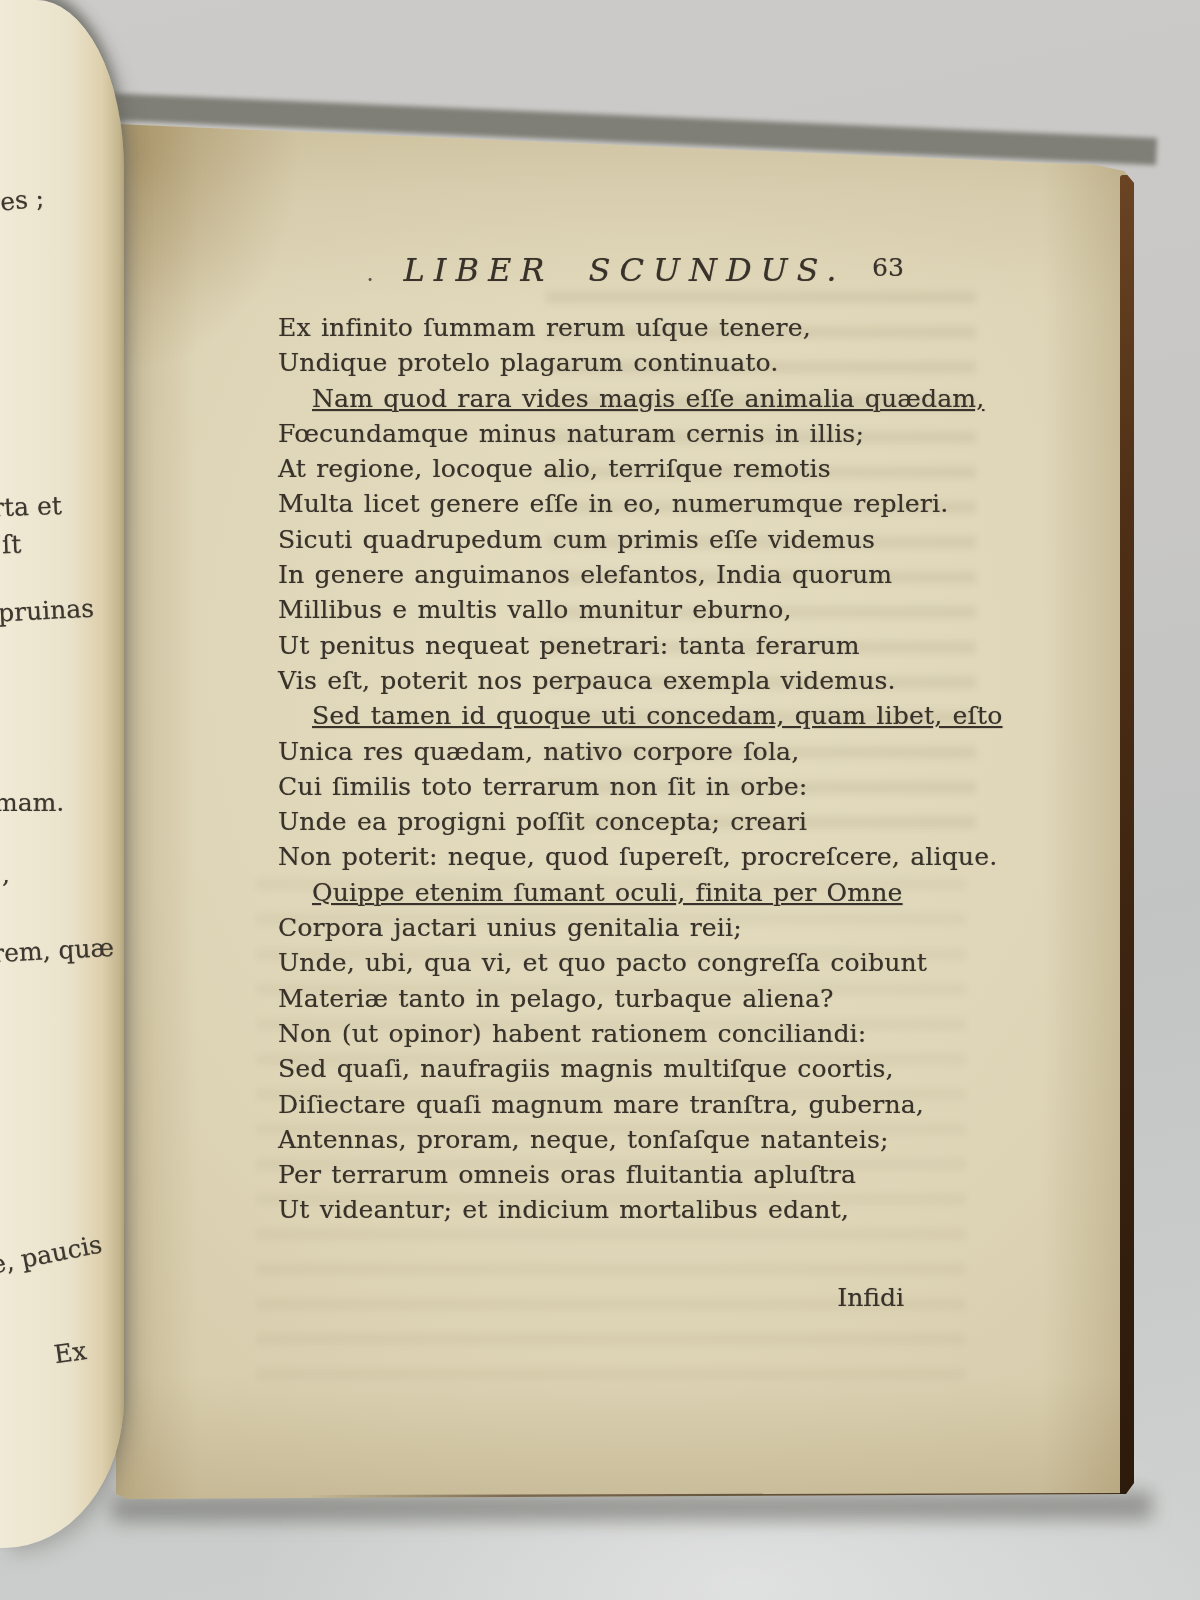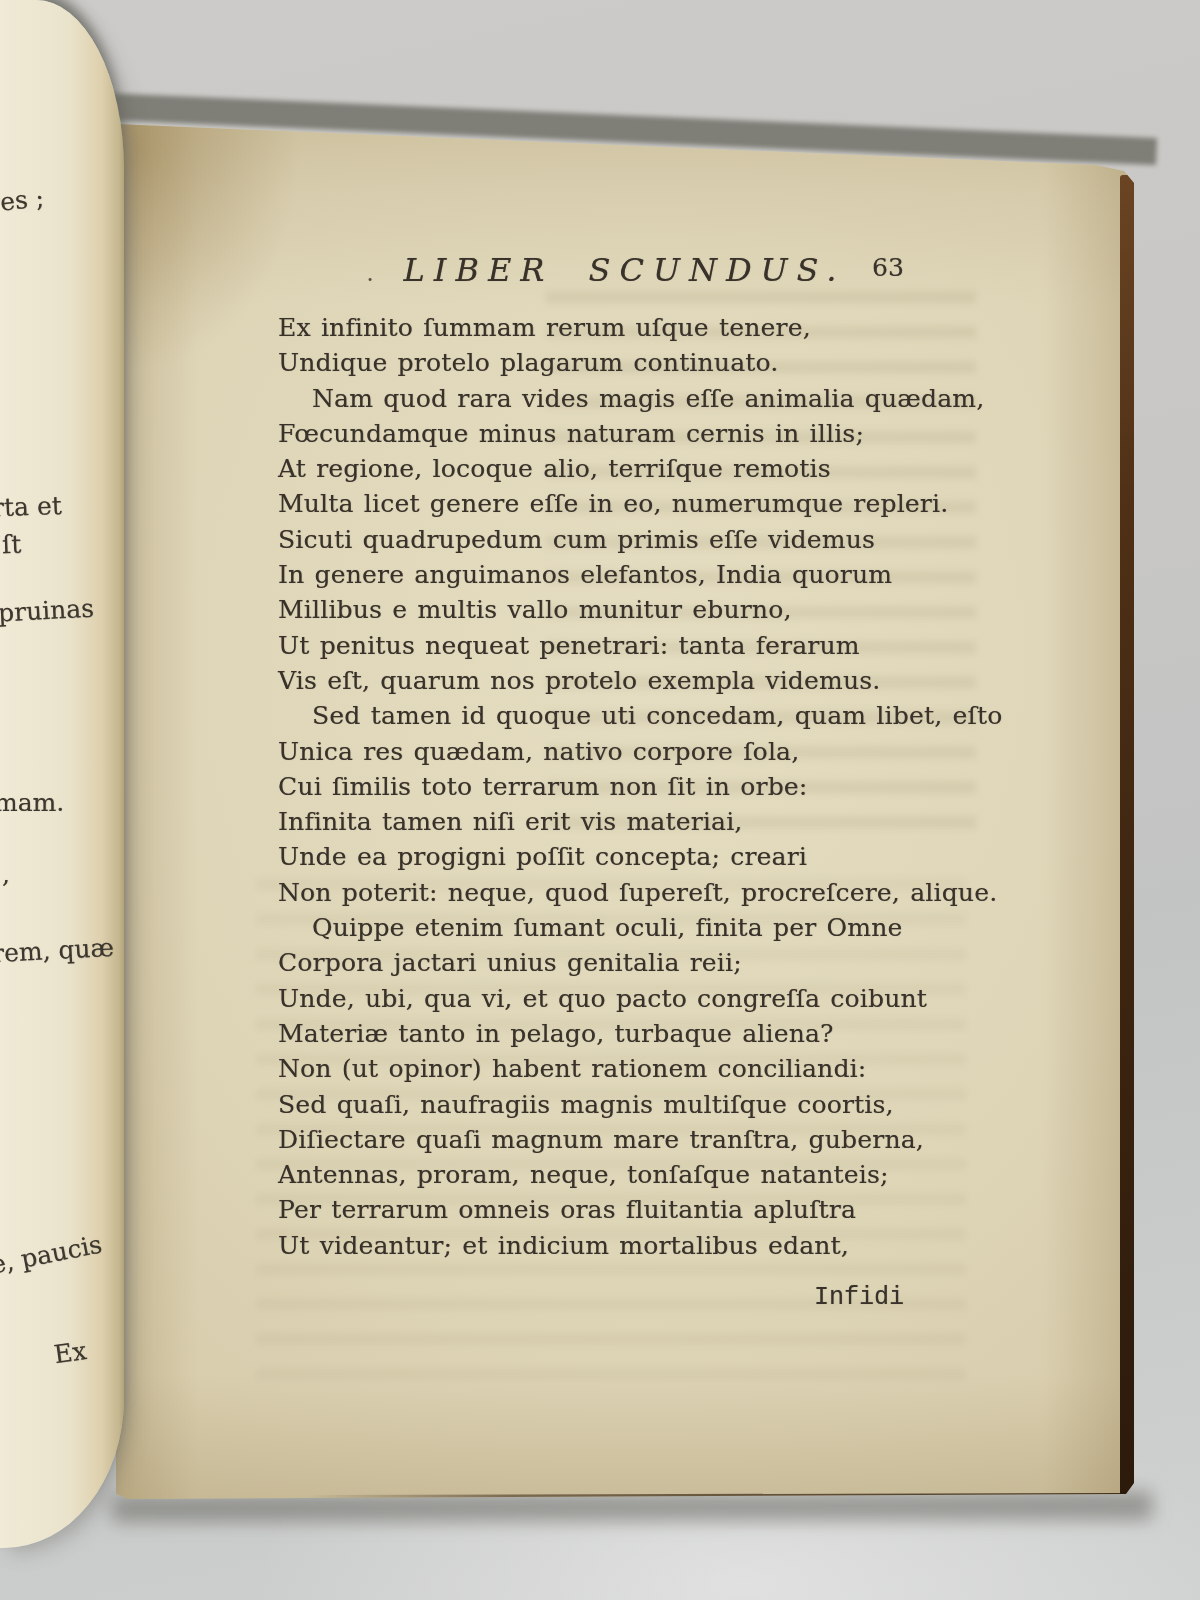--- a/index.html
+++ b/index.html
@@ -64,24 +64,24 @@
     position:absolute;top:158px;left:756px;font-size:25px;color:#38322a;
     text-shadow:0.3px 0.3px 0.7px rgba(56,48,36,0.5);
   }
 
   .poem{position:absolute;top:215px;left:162px;width:840px;color:#38322a;}
   .poem .line{
     height:35.3px;line-height:35.3px;font-size:25px;white-space:nowrap;
     letter-spacing:0.2px;word-spacing:2px;
     text-shadow:0.3px 0.3px 0.7px rgba(56,48,36,0.5);
   }
-  .poem .line.indent{padding-left:34px;}
+  .poem .line.indent{padding-left:34px;text-decoration:underline;}
   .catchword{
     position:absolute;top:1188px;left:162px;width:626px;text-align:right;
-    font-size:25px;color:#38322a;text-shadow:0.3px 0.3px 0.7px rgba(56,48,36,0.5);font-family:Liberation Mono, monospace;
+    font-size:25px;color:#38322a;text-shadow:0.3px 0.3px 0.7px rgba(56,48,36,0.5);
   }
 
   
   .left-page{
     position:absolute;left:0;top:0;width:124px;height:1548px;z-index:3;
     background:linear-gradient(90deg,#f0ead6 0%,#eae3cc 55%,#ded0ad 82%,#c4b68e 96%,#b2a37b 100%);
     border-top-right-radius:88px 170px;
     border-bottom-right-radius:120px 150px;
     box-shadow:0 -9px 12px rgba(104,104,97,0.8), 10px 6px 18px rgba(104,104,97,0.30);
   }
@@ -120,25 +120,24 @@
       <div class="line">Ex infinito ſummam rerum uſque tenere,</div>
       <div class="line">Undique protelo plagarum continuato.</div>
       <div class="line indent">Nam quod rara vides magis eſſe animalia quædam,</div>
       <div class="line">Fœcundamque minus naturam cernis in illis;</div>
       <div class="line">At regione, locoque alio, terriſque remotis</div>
       <div class="line">Multa licet genere eſſe in eo, numerumque repleri.</div>
       <div class="line">Sicuti quadrupedum cum primis eſſe videmus</div>
       <div class="line">In genere anguimanos elefantos, India quorum</div>
       <div class="line">Millibus e multis vallo munitur eburno,</div>
       <div class="line">Ut penitus nequeat penetrari: tanta ferarum</div>
-      <div class="line">Vis eſt, quarum nos protelo exempla videmus.</div>
+      <div class="line">Vis eſt, poterit nos perpauca exempla videmus.</div>
       <div class="line indent">Sed tamen id quoque uti concedam, quam libet, eſto</div>
       <div class="line">Unica res quædam, nativo corpore ſola,</div>
       <div class="line">Cui ſimilis toto terrarum non ſit in orbe:</div>
-      <div class="line">Infinita tamen niſi erit vis materiai,</div>
       <div class="line">Unde ea progigni poſſit concepta; creari</div>
       <div class="line">Non poterit: neque, quod ſupereſt, procreſcere, alique.</div>
       <div class="line indent">Quippe etenim ſumant oculi, finita per Omne</div>
       <div class="line">Corpora jactari unius genitalia reii;</div>
       <div class="line">Unde, ubi, qua vi, et quo pacto congreſſa coibunt</div>
       <div class="line">Materiæ tanto in pelago, turbaque aliena?</div>
       <div class="line">Non (ut opinor) habent rationem conciliandi:</div>
       <div class="line">Sed quaſi, naufragiis magnis multiſque coortis,</div>
       <div class="line">Diſiectare quaſi magnum mare tranſtra, guberna,</div>
       <div class="line">Antennas, proram, neque, tonſaſque natanteis;</div>

